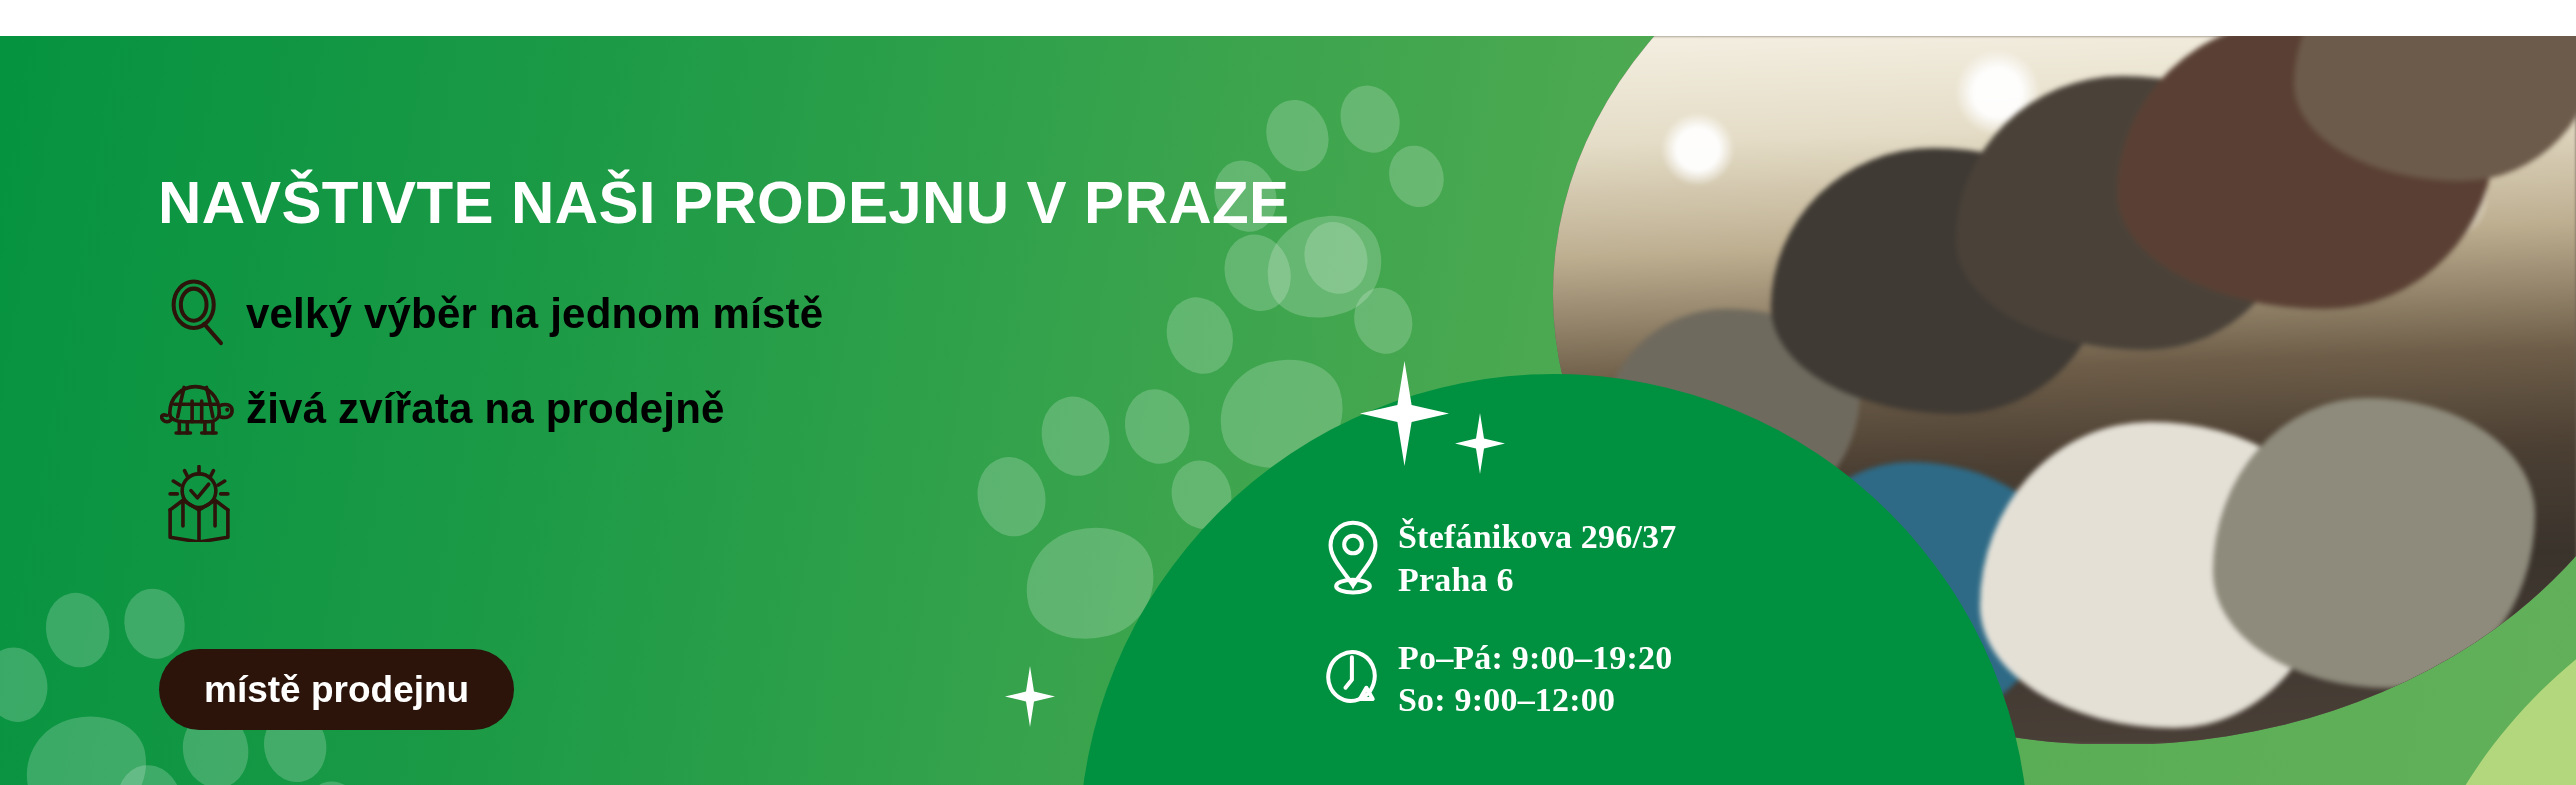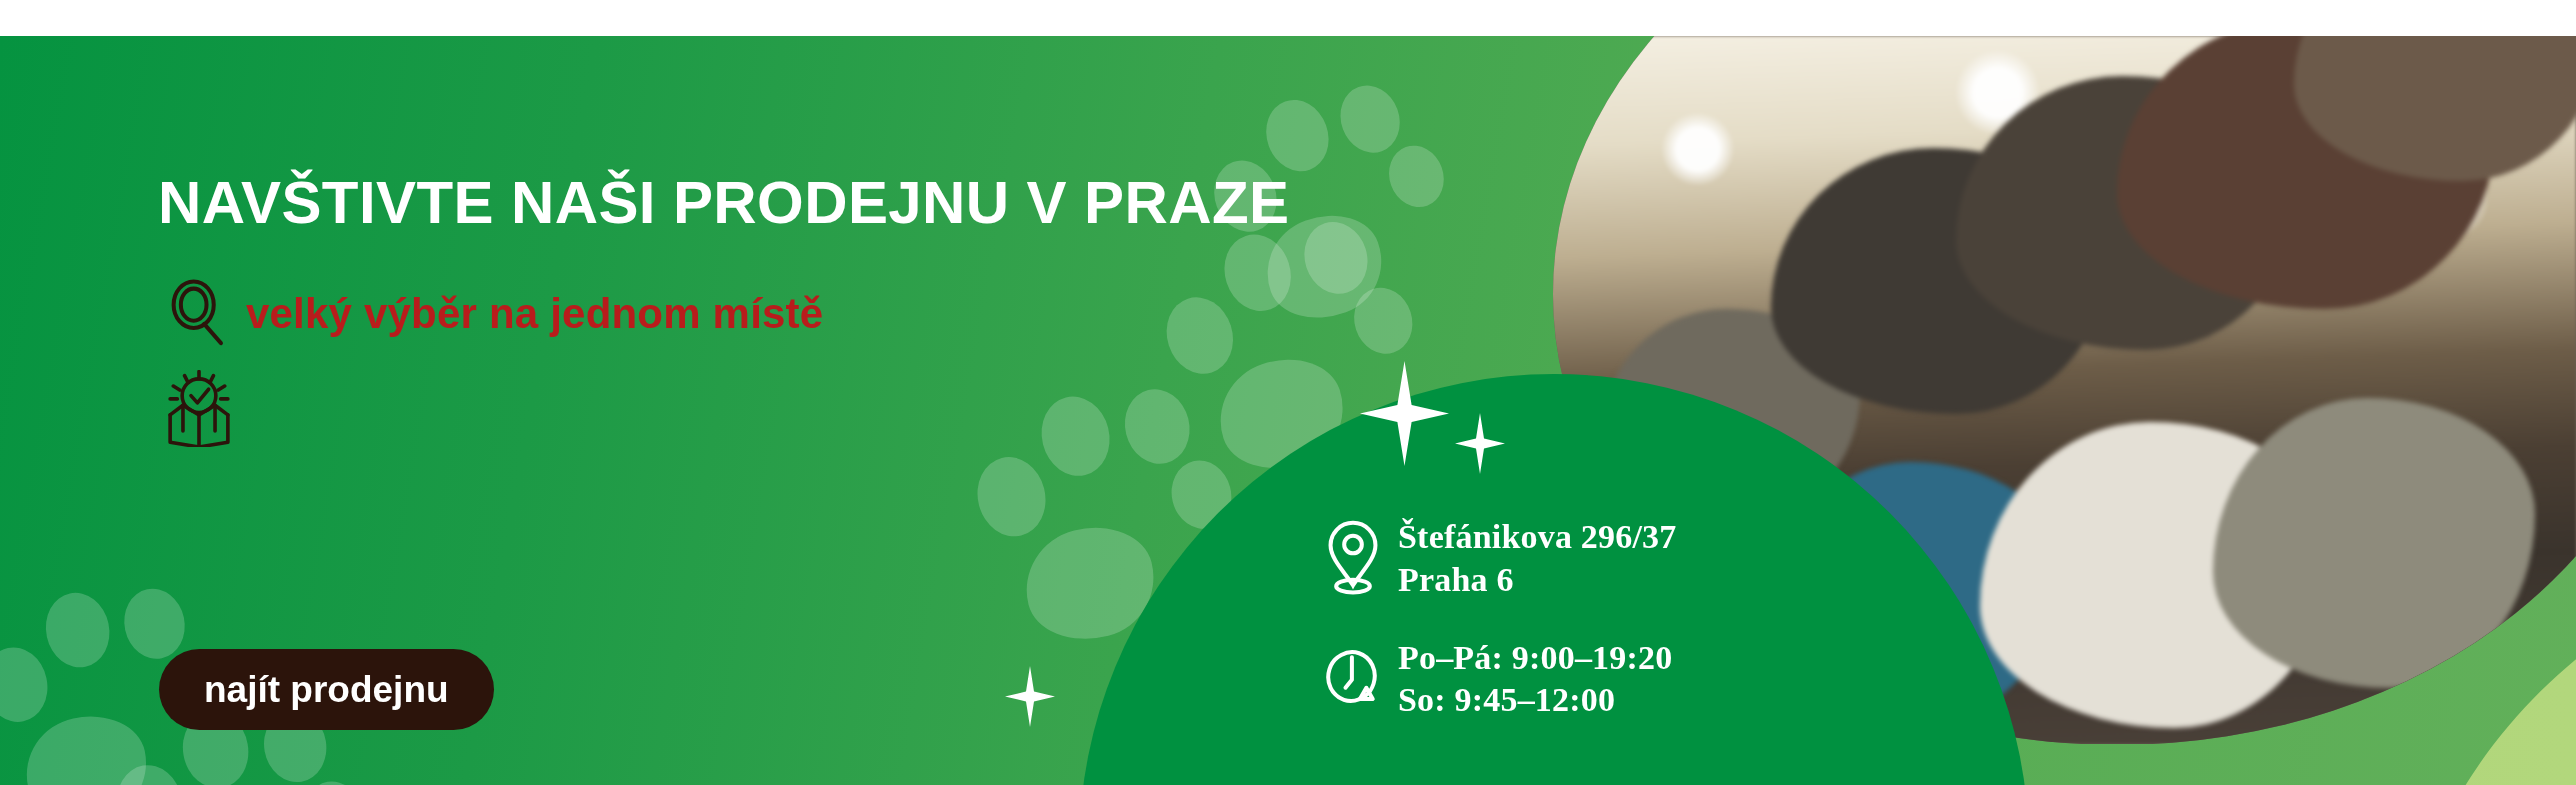--- a/index.html
+++ b/index.html
@@ -75,21 +75,21 @@
     color:#fff;font-size:60px;line-height:1;font-weight:700;
     letter-spacing:0.4px;white-space:nowrap;
     font-family:"Liberation Sans",sans-serif;
   }
 
   
   .features{position:absolute;left:151px;top:230px;z-index:7;}
   .feat{display:flex;align-items:center;height:95px;}
   .feat-ico{width:95px;flex:0 0 95px;display:flex;align-items:center;justify-content:center;}
   .feat-ico svg{display:block;}
-  .feat-txt{color:#b91c1c;font-size:42px;font-weight:600;white-space:nowrap;letter-spacing:0.2px;}
+  .feat-txt{color:#000000;font-size:42px;font-weight:600;white-space:nowrap;letter-spacing:0.2px;}
 
   
   .cta{
     position:absolute;left:159px;top:613px;z-index:7;
     background:#2c140b;color:#fff;border:0;border-radius:48px;
     padding:0 45px;height:81px;line-height:81px;
     font-size:37px;font-weight:700;font-family:"Liberation Sans",sans-serif;
     cursor:pointer;white-space:nowrap;
   }
 
@@ -176,38 +176,53 @@
       <div class="feat-ico">
         <svg width="69" height="69" viewBox="0 0 86 86" fill="none" stroke="#2c140b" stroke-width="5" stroke-linecap="round">
           <ellipse cx="37" cy="32" rx="25" ry="29"></ellipse>
           <ellipse cx="37" cy="32" rx="16" ry="20"></ellipse>
           <line x1="50" y1="56" x2="71" y2="80"></line>
         </svg>
       </div>
       <div class="feat-txt">velký výběr na jednom místě</div>
     </div>
 
+    <div class="feat">
+      <div class="feat-ico">
+        <svg width="77" height="64" viewBox="0 0 96 80" fill="none" stroke="#2c140b" stroke-width="4.5" stroke-linecap="round" stroke-linejoin="round">
+          <path d="M12 46 C12 24 28 12 44 12 C60 12 74 24 74 44"></path>
+          <path d="M12 46 C12 52 20 56 30 56 L60 56 C70 56 74 50 74 44"></path>
+          <path d="M30 13 L26 30 M58 13 L62 30 M18 34 L70 34 M26 30 L22 50 M62 30 L66 50 M40 30 L40 56 M52 30 L52 56"></path>
+          <path d="M74 36 C84 32 90 36 90 42 C90 49 84 52 76 50"></path>
+          <circle cx="84" cy="41" r="2.6" fill="#2c140b" stroke="none"></circle>
+          <path d="M8 48 C2 46 0 50 4 54 C7 57 11 56 13 54"></path>
+          <path d="M24 56 L24 70 M34 56 L34 70 M56 56 L56 70 M66 56 L66 70"></path>
+          <path d="M20 70 L38 70 M52 70 L70 70"></path>
+        </svg>
+      </div>
+      <div class="feat-txt">živá zvířata na prodejně</div>
+    </div>
 
     <div class="feat">
       <div class="feat-ico">
         <svg width="74" height="77" viewBox="0 0 92 96" fill="none" stroke="#2c140b" stroke-width="4.5" stroke-linecap="round" stroke-linejoin="round">
           <circle cx="46" cy="32" r="21"></circle>
           <path d="M36 32 L44 41 L58 24"></path>
           <path d="M46 2 L46 11 M28 7 L32 15 M64 7 L60 15 M14 20 L22 25 M78 20 L70 25 M10 36 L19 36 M82 36 L73 36"></path>
           <path d="M10 56 L26 44 L46 56 L66 44 L82 56"></path>
           <path d="M10 56 L10 90 L46 96 L82 90 L82 56"></path>
           <path d="M46 56 L46 96"></path>
           <path d="M26 44 L26 76 M66 44 L66 76"></path>
         </svg>
       </div>
     </div>
 
   </div>
 
-  <button class="cta">najít prodejnu</button>
+  <button class="cta">místě prodejnu</button>
 
   <div class="info">
 
     <div class="info-row">
       <div class="info-ico">
         <svg width="58" height="77" viewBox="0 0 72 96" fill="none" stroke="#fff" stroke-width="5" stroke-linecap="round">
           <path d="M36 6 C20 6 8 19 8 34 C8 52 28 70 36 84 C44 70 64 52 64 34 C64 19 52 6 36 6 Z"></path>
           <circle cx="36" cy="33" r="11"></circle>
           <ellipse cx="36" cy="85" rx="21" ry="8"></ellipse>
         </svg>
@@ -221,20 +236,20 @@
     <div class="info-row">
       <div class="info-ico">
         <svg width="61" height="69" viewBox="0 0 76 86" fill="none" stroke="#fff" stroke-width="5" stroke-linecap="round" stroke-linejoin="round">
           <path d="M52 72 C45 78 35 80 26 77 C11 72 3 55 8 39 C13 23 30 14 45 19 C60 24 68 41 63 57 C61 63 58 68 54 71"></path>
           <path d="M36 24 L36 52 L28 62"></path>
           <path d="M54 62 L62 76 L46 76 Z"></path>
         </svg>
       </div>
       <div>
         <div class="info-txt">Po–Pá: 9:00–19:20</div>
-        <div class="info-txt">So: 9:45–12:00</div>
+        <div class="info-txt">So: 9:00–12:00</div>
       </div>
     </div>
 
   </div>
 
 </div>
 
 
 </body></html>

